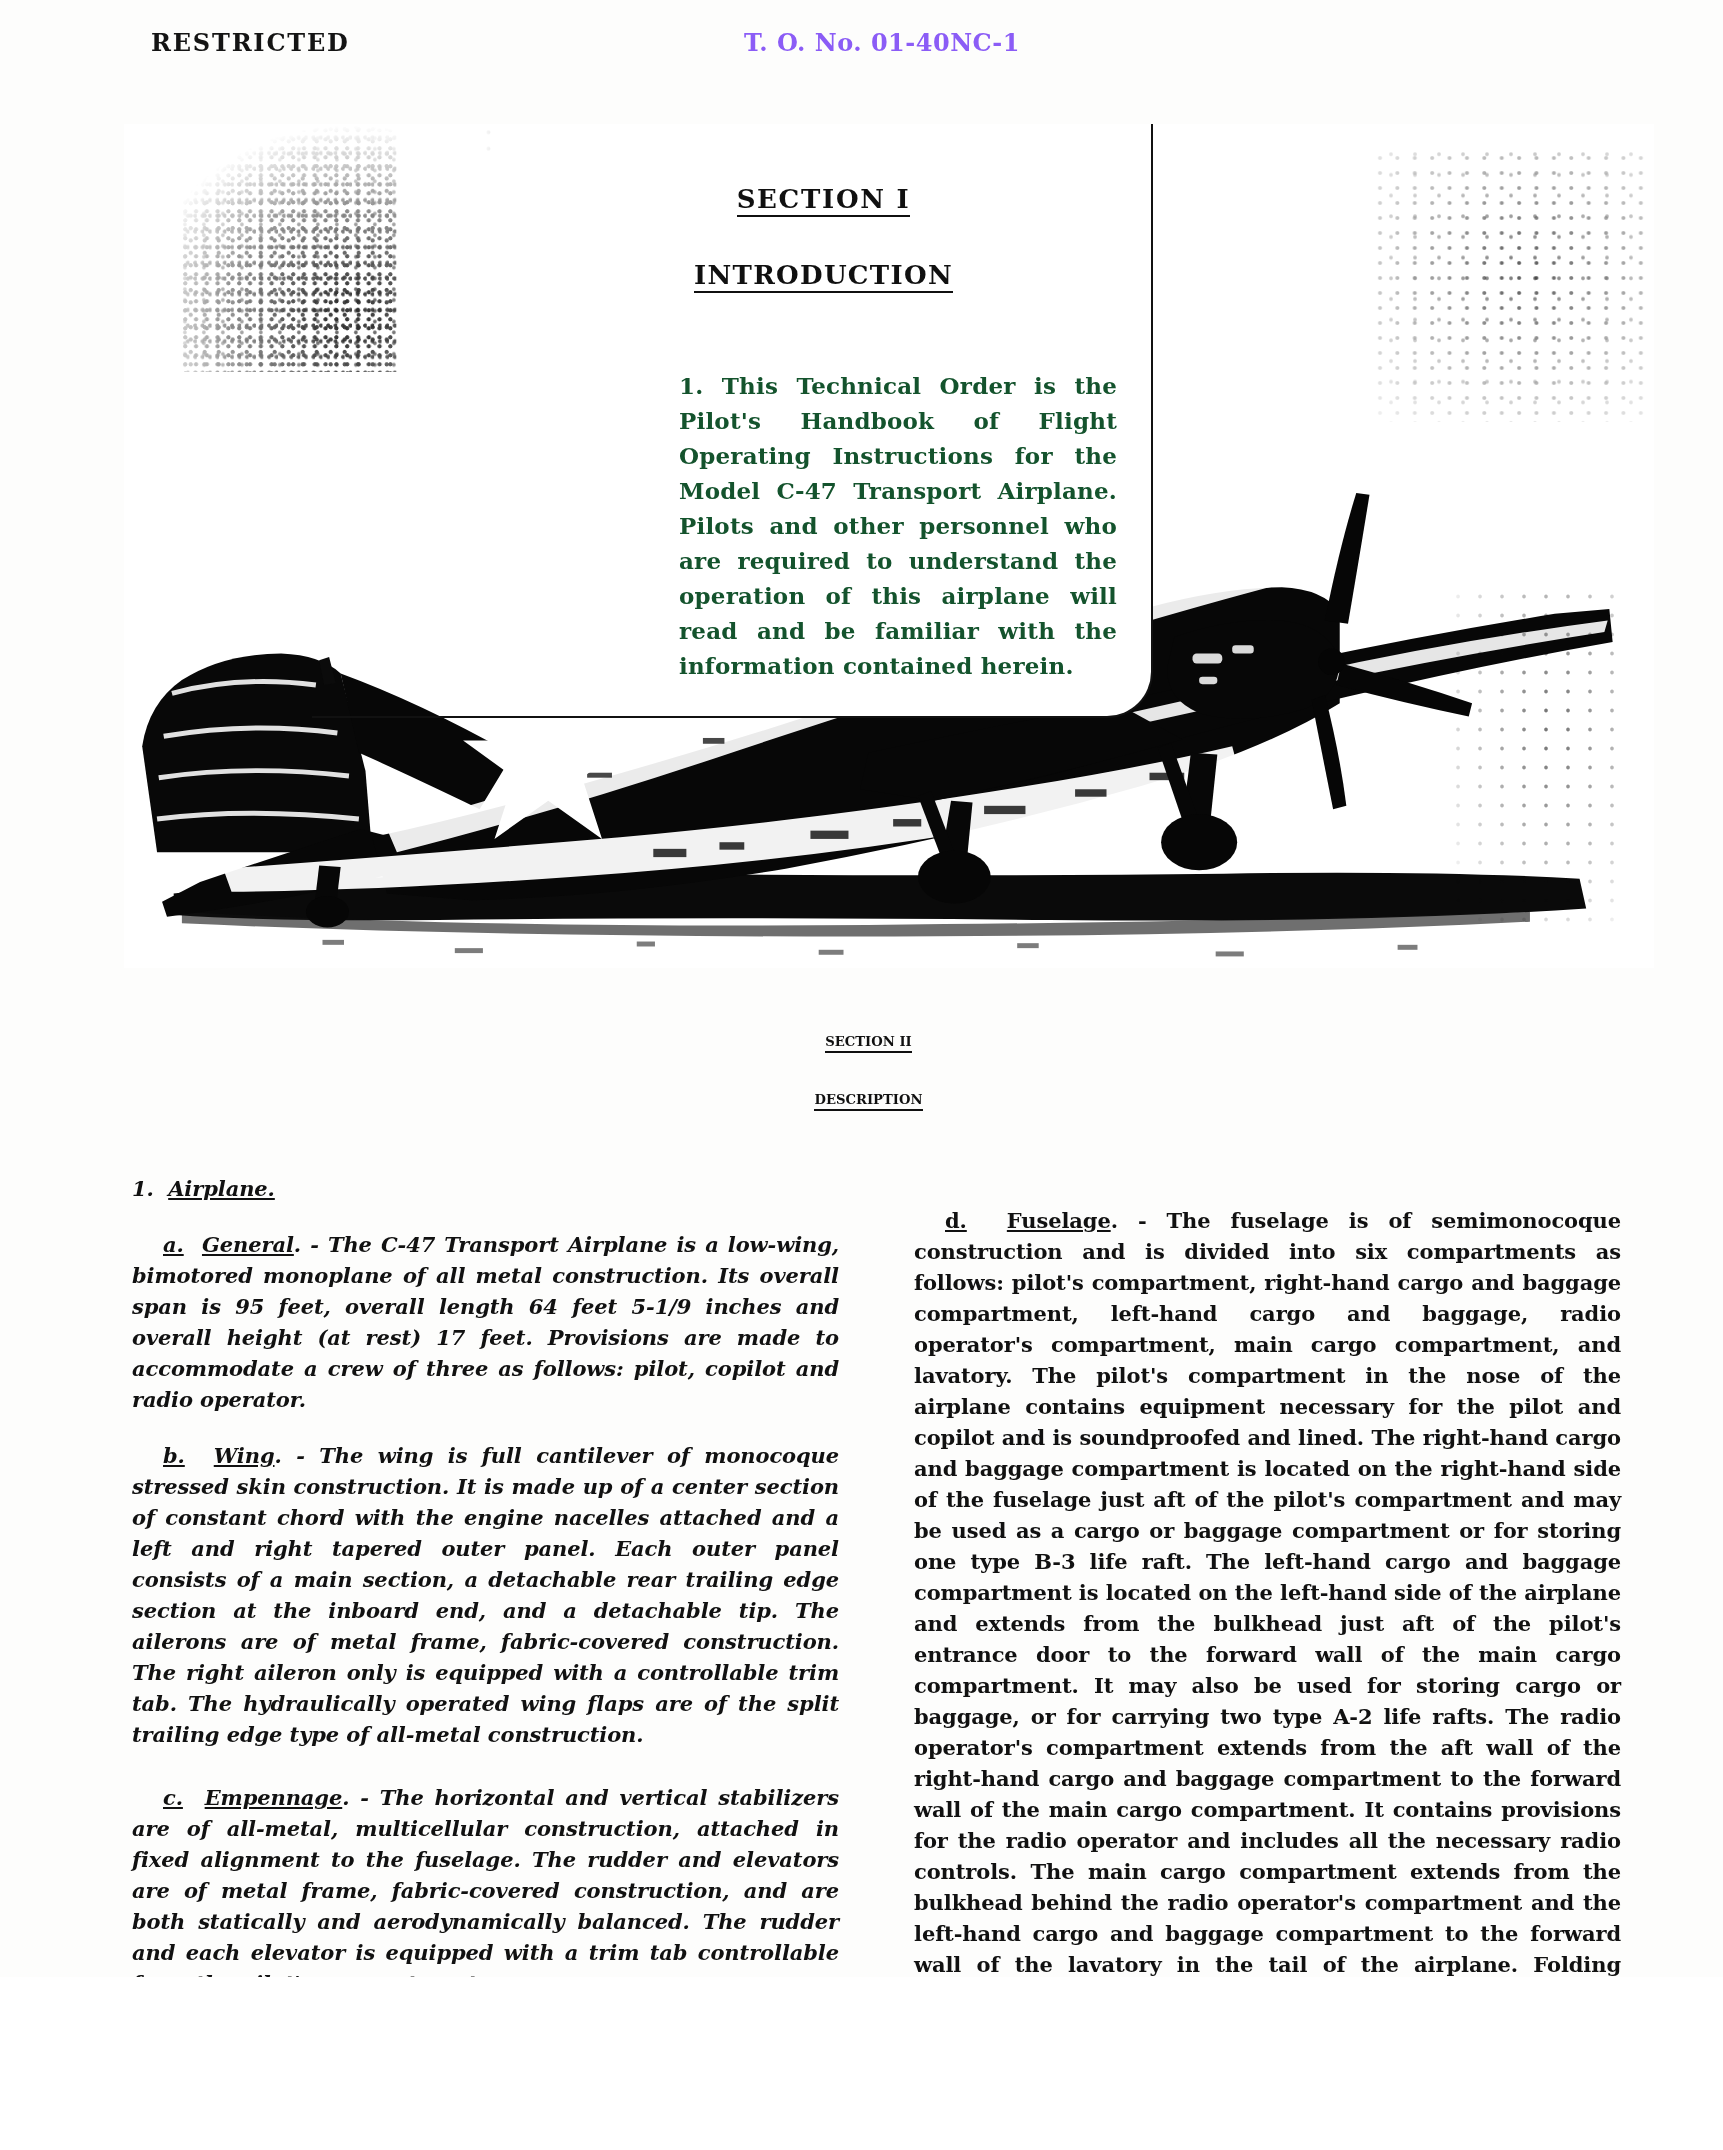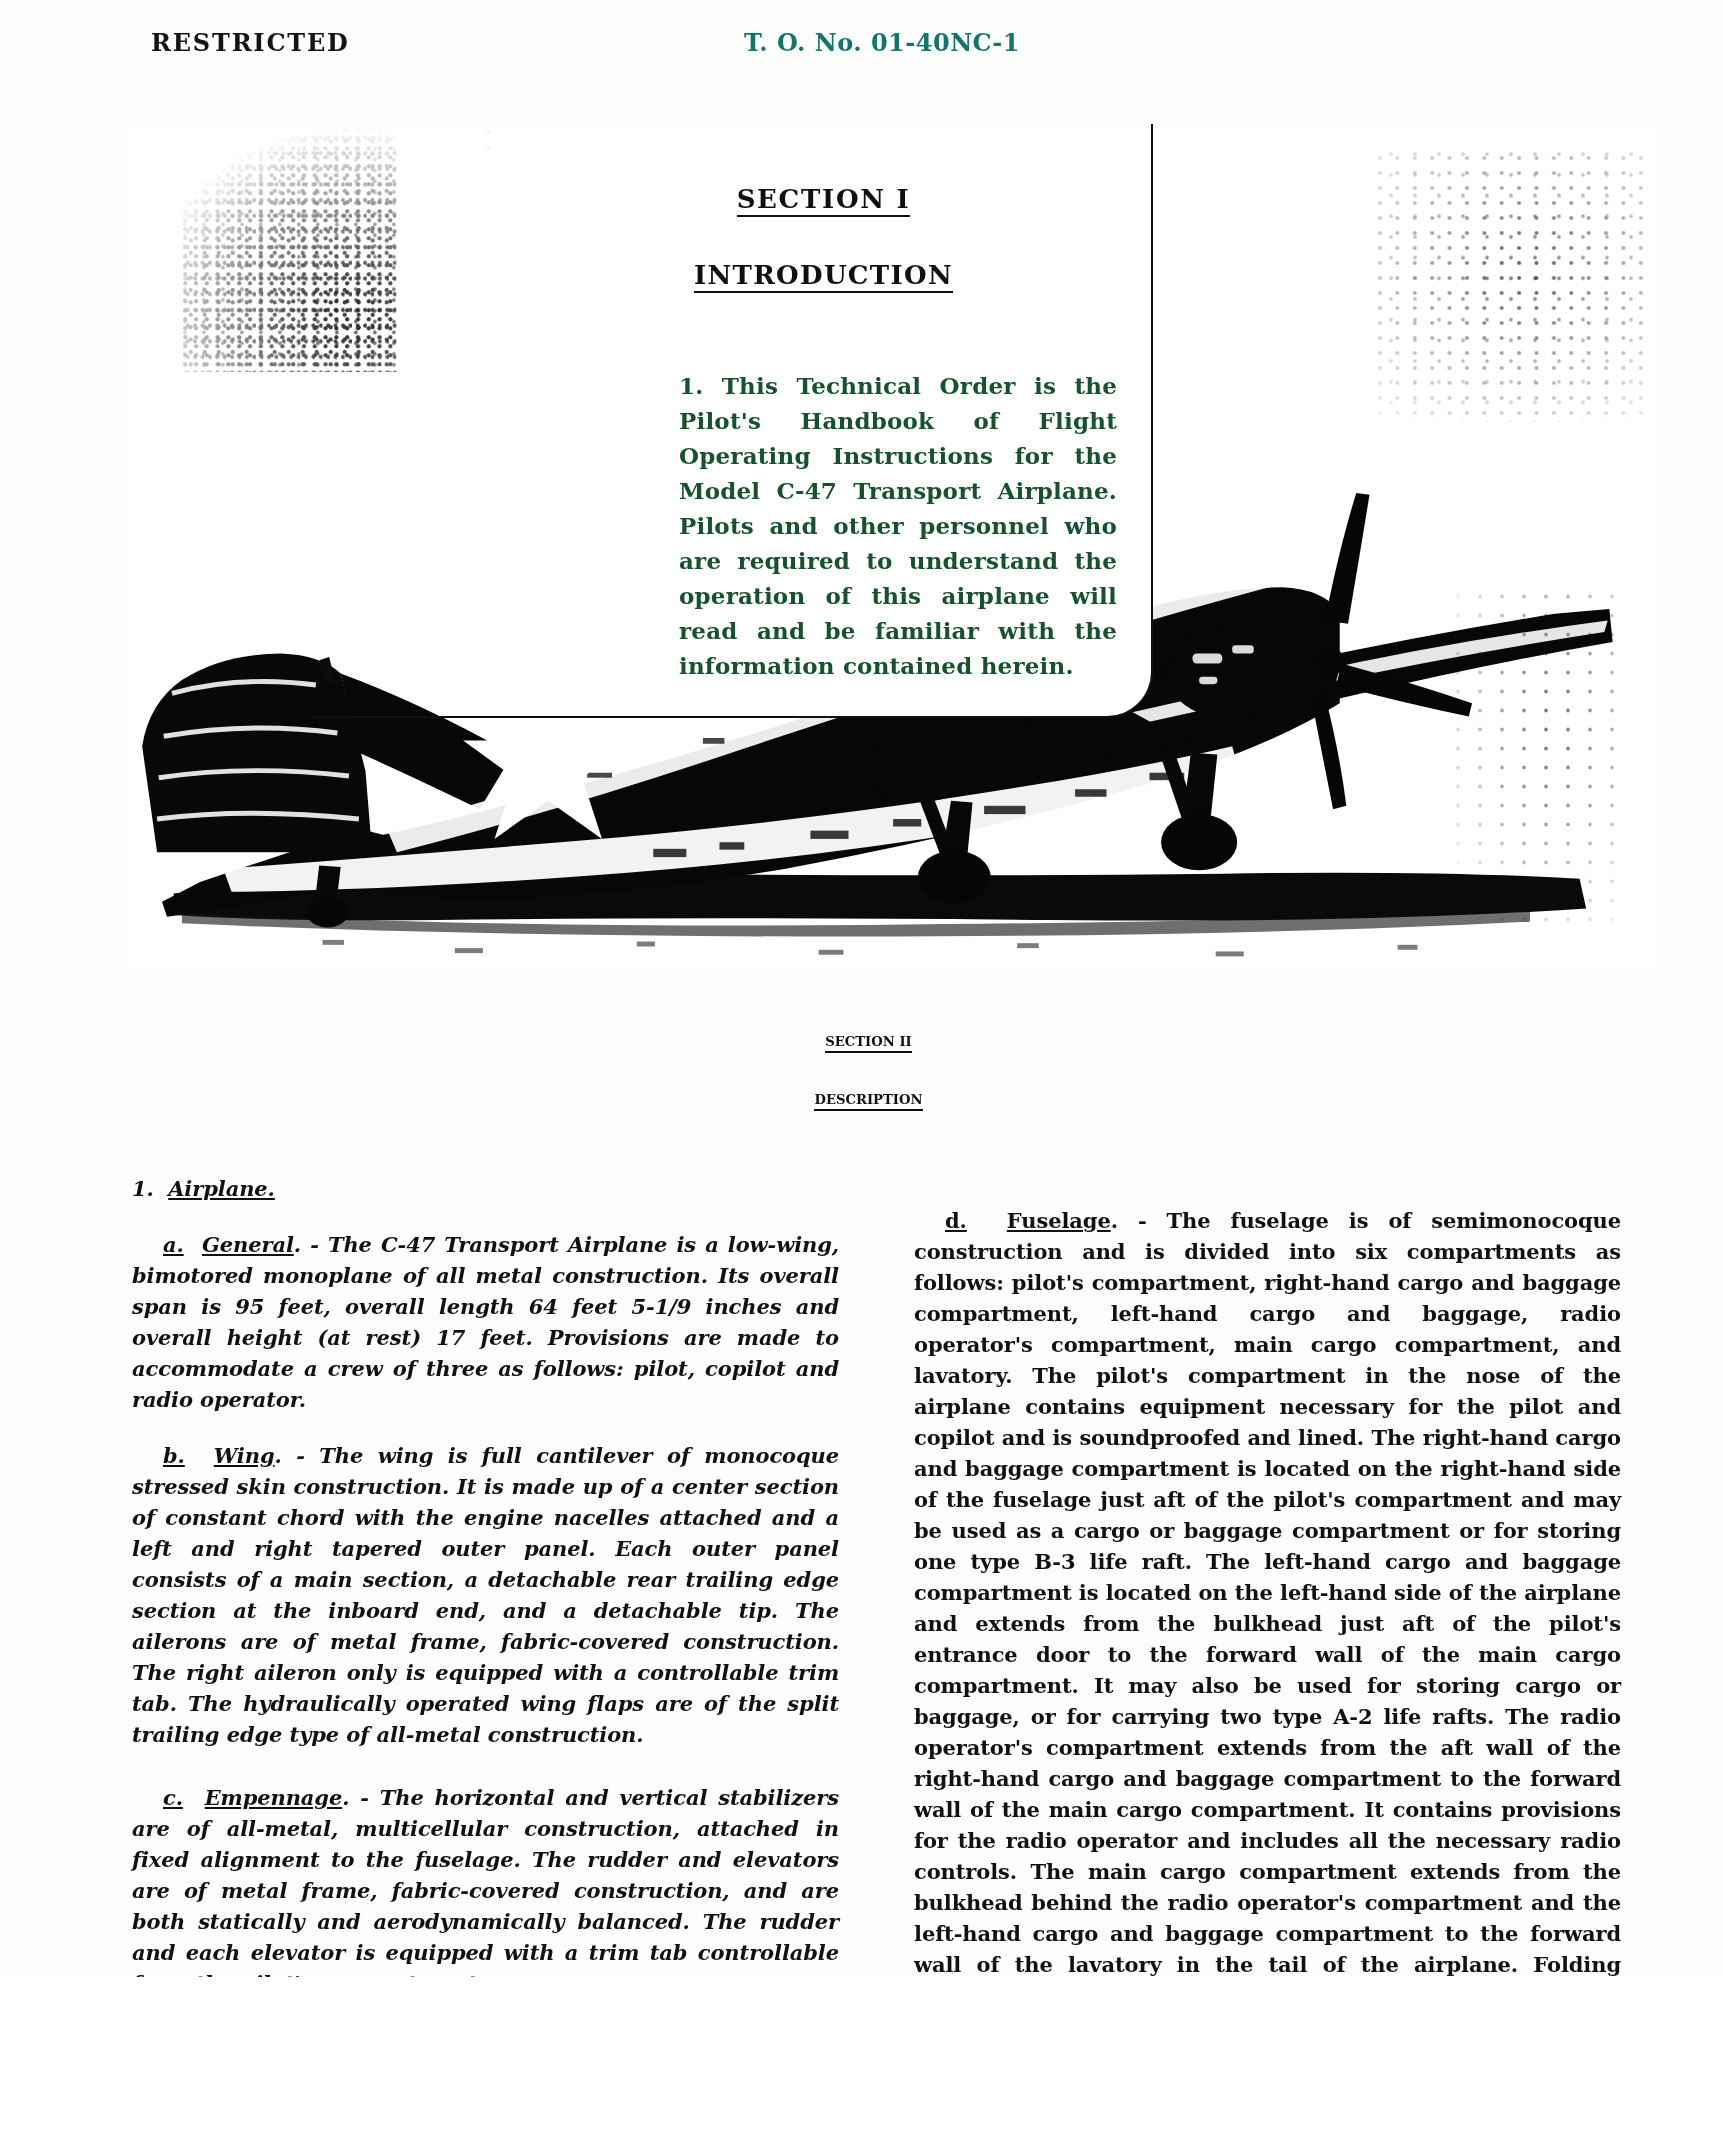--- a/index.html
+++ b/index.html
@@ -40,21 +40,21 @@
     color: #141414;
   }
   .runhead-center {
     position: absolute;
     left: 744px;
     top: 0;
     font-family: "DejaVu Serif", serif;
     font-weight: 700;
     font-size: 24px;
     letter-spacing: 0.5px;
-    color: #0f766e;
+    color: #8b5cf6;
   }
 
   
   .figure-wrap {
     position: absolute;
     left: 124px;
     top: 124px;
     width: 1530px;
     height: 844px;
   }

